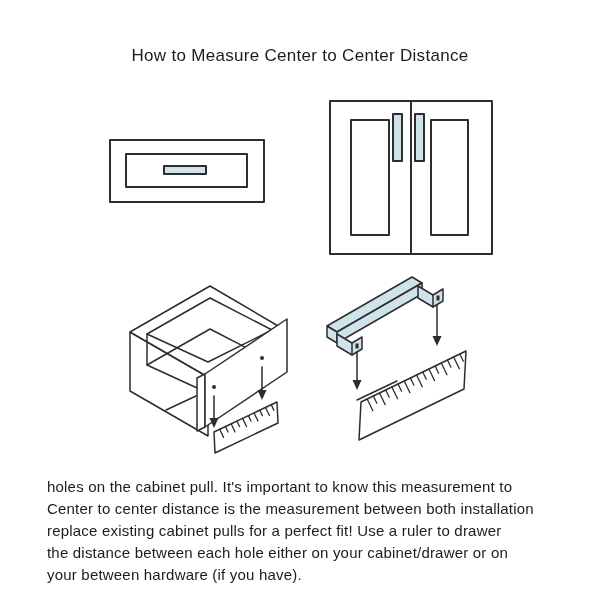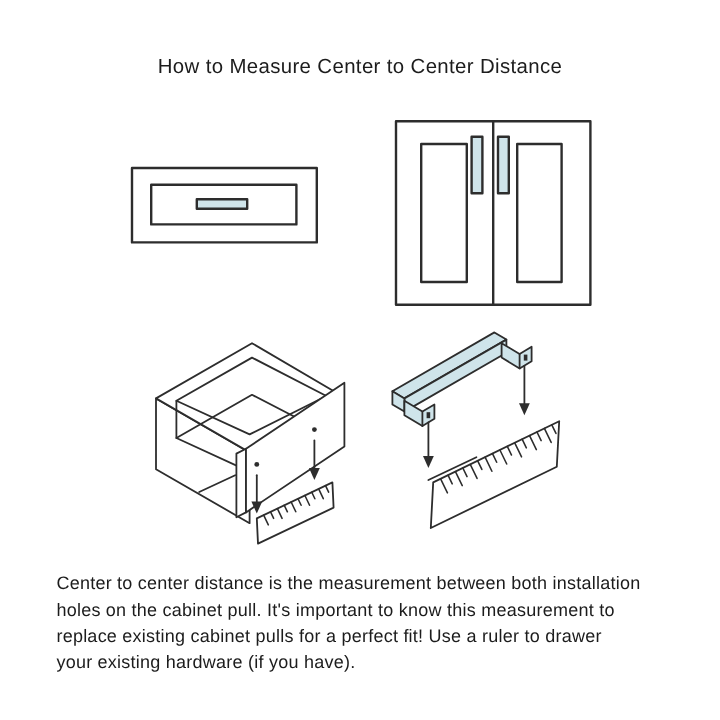--- a/index.html
+++ b/index.html
@@ -157,19 +157,20 @@
             <line x1="441.2941176470588" y1="363" x2="446.97386916263866" y2="374.69360606148797"></line>
             <line x1="447.47058823529414" y1="360" x2="450.96581993718945" y2="367.196065268608"></line>
             <line x1="453.6470588235294" y1="357" x2="459.3268103391093" y2="368.69360606148797"></line>
             <line x1="459.8235294117647" y1="354" x2="463.31876111366" y2="361.196065268608"></line>
           </g>
       </g>
     </g>
   </svg>
 
   <div class="desc">
+    <div>holes on the cabinet pull. It's important to know this measurement to</div>
     <div>Center to center distance is the measurement between both installation</div>
-    <div>holes on the cabinet pull. It's important to know this measurement to</div>
     <div>replace existing cabinet pulls for a perfect fit! Use a ruler to drawer</div>
-    <div>your existing hardware (if you have).</div>
+    <div>the distance between each hole either on your cabinet/drawer or on</div>
+    <div>your between hardware (if you have).</div>
   </div>
 
 </div>
 
 </body></html>

